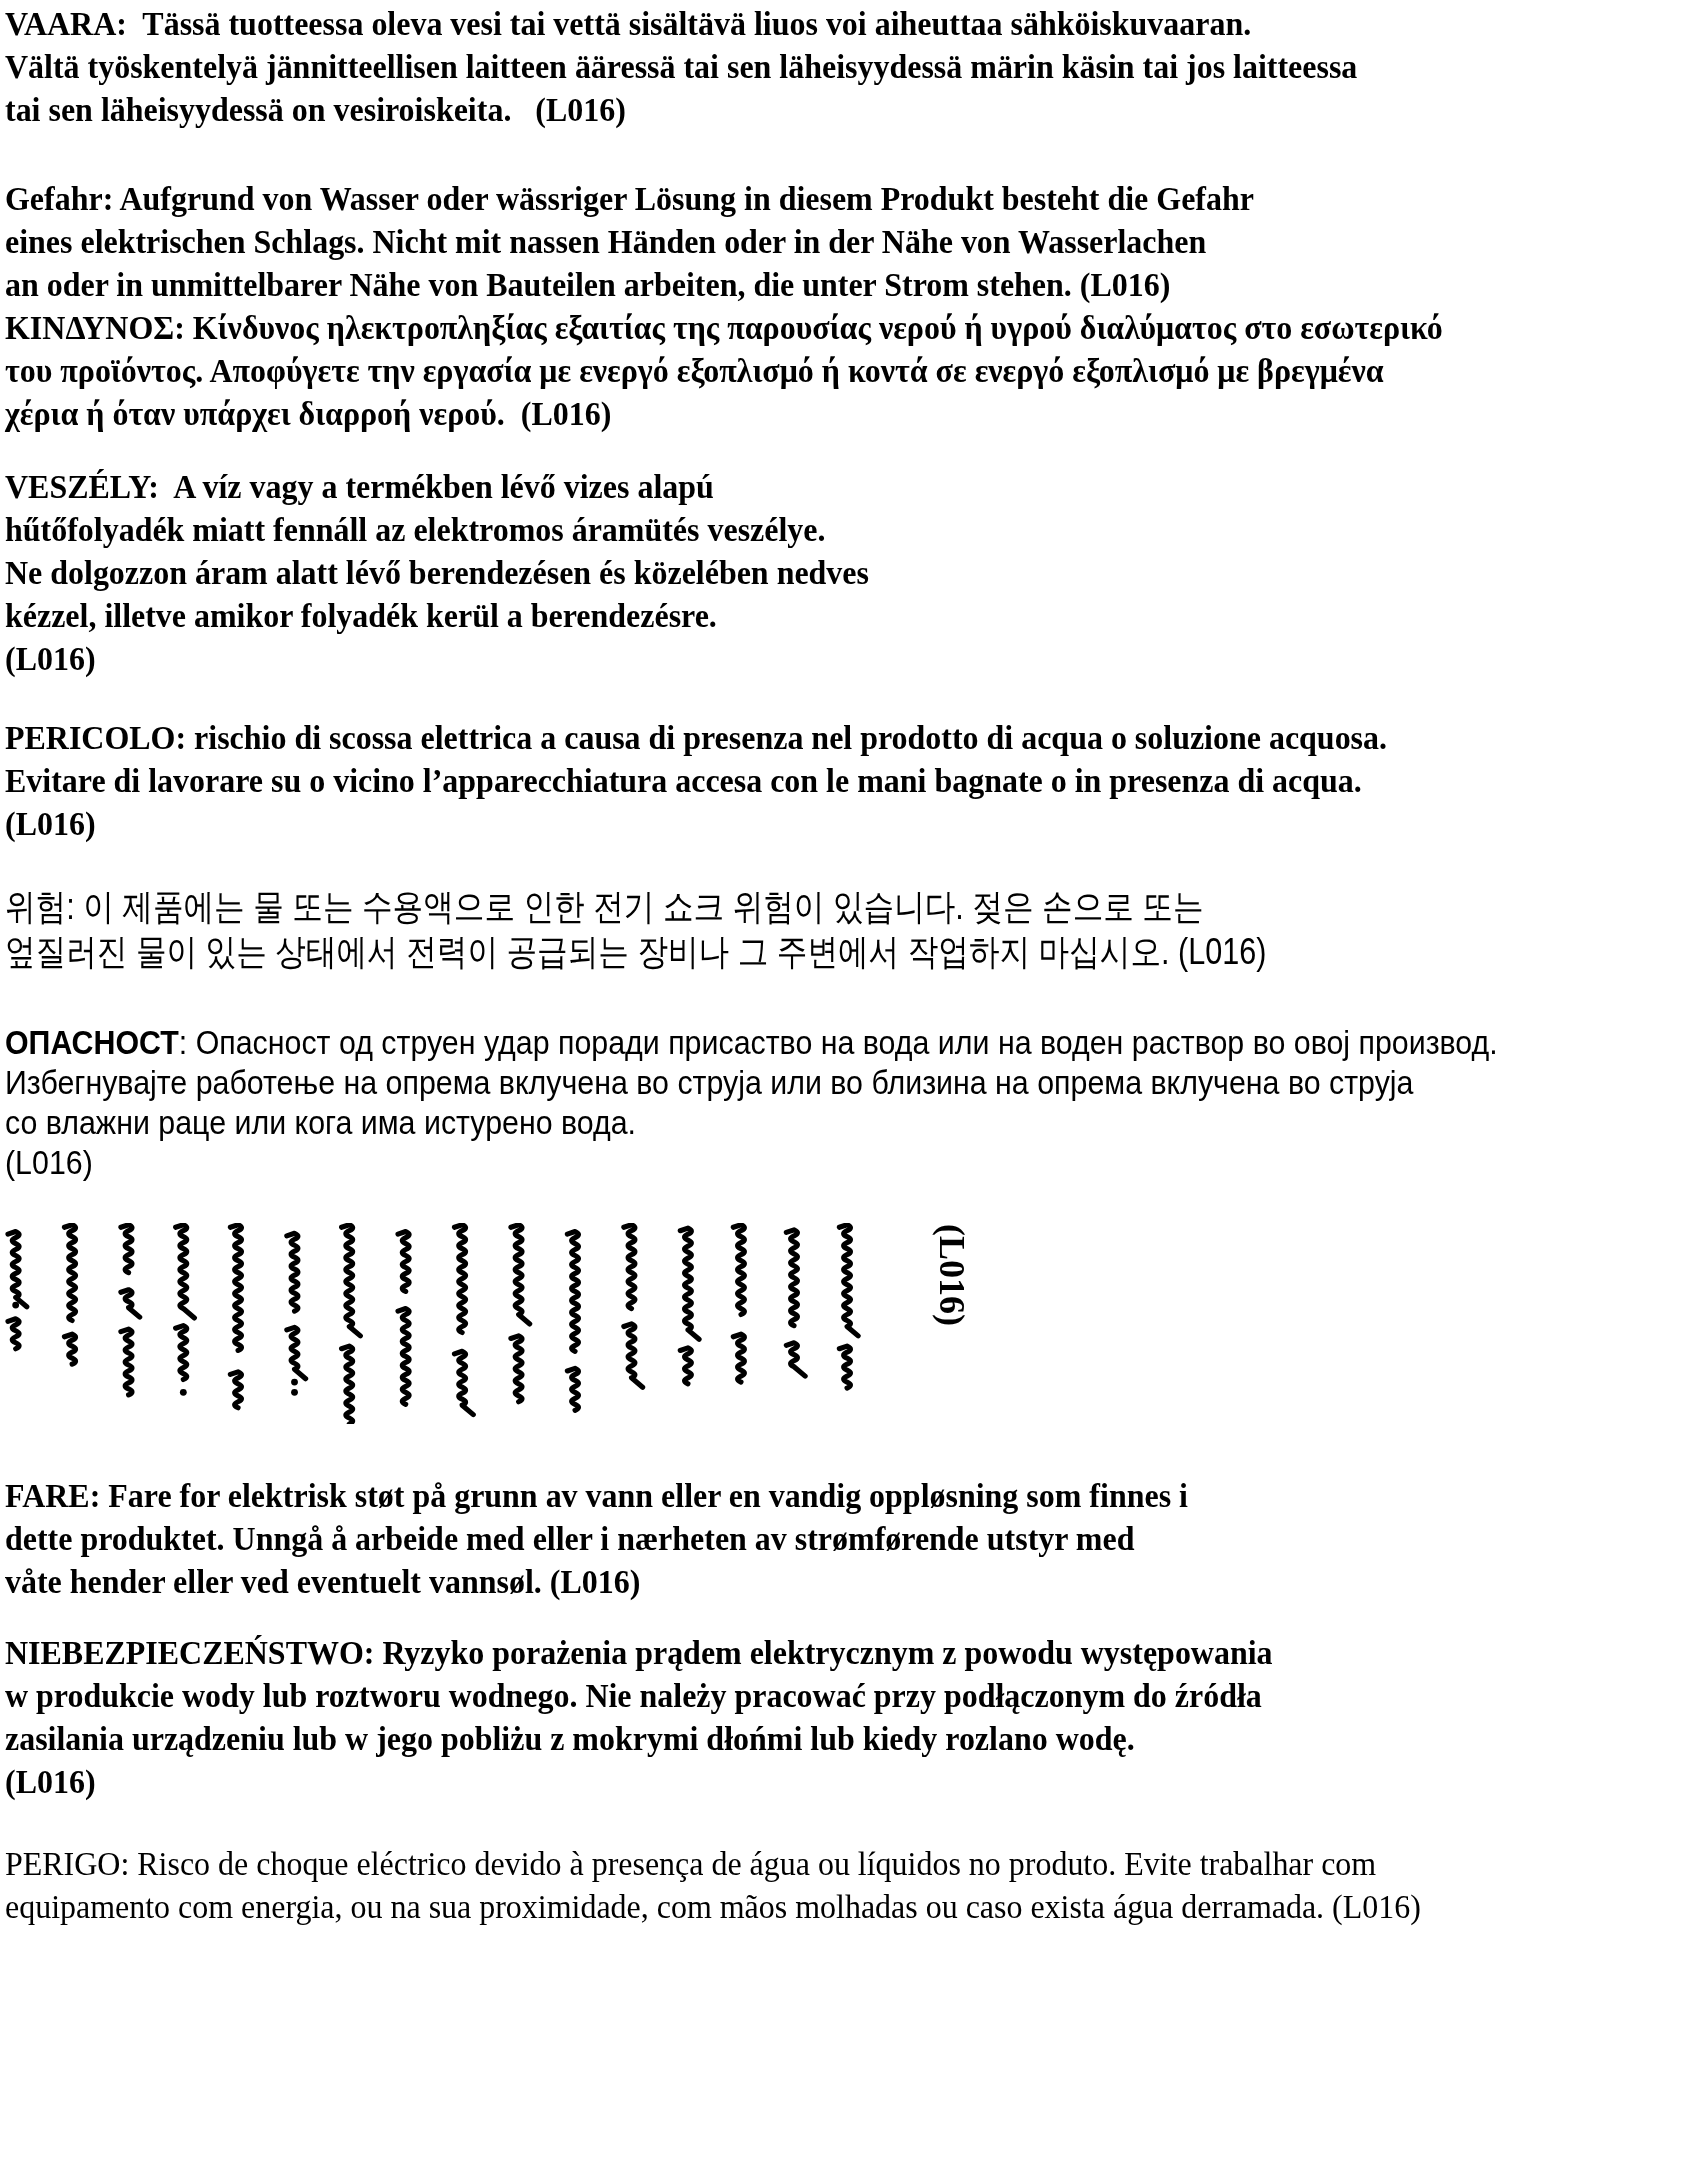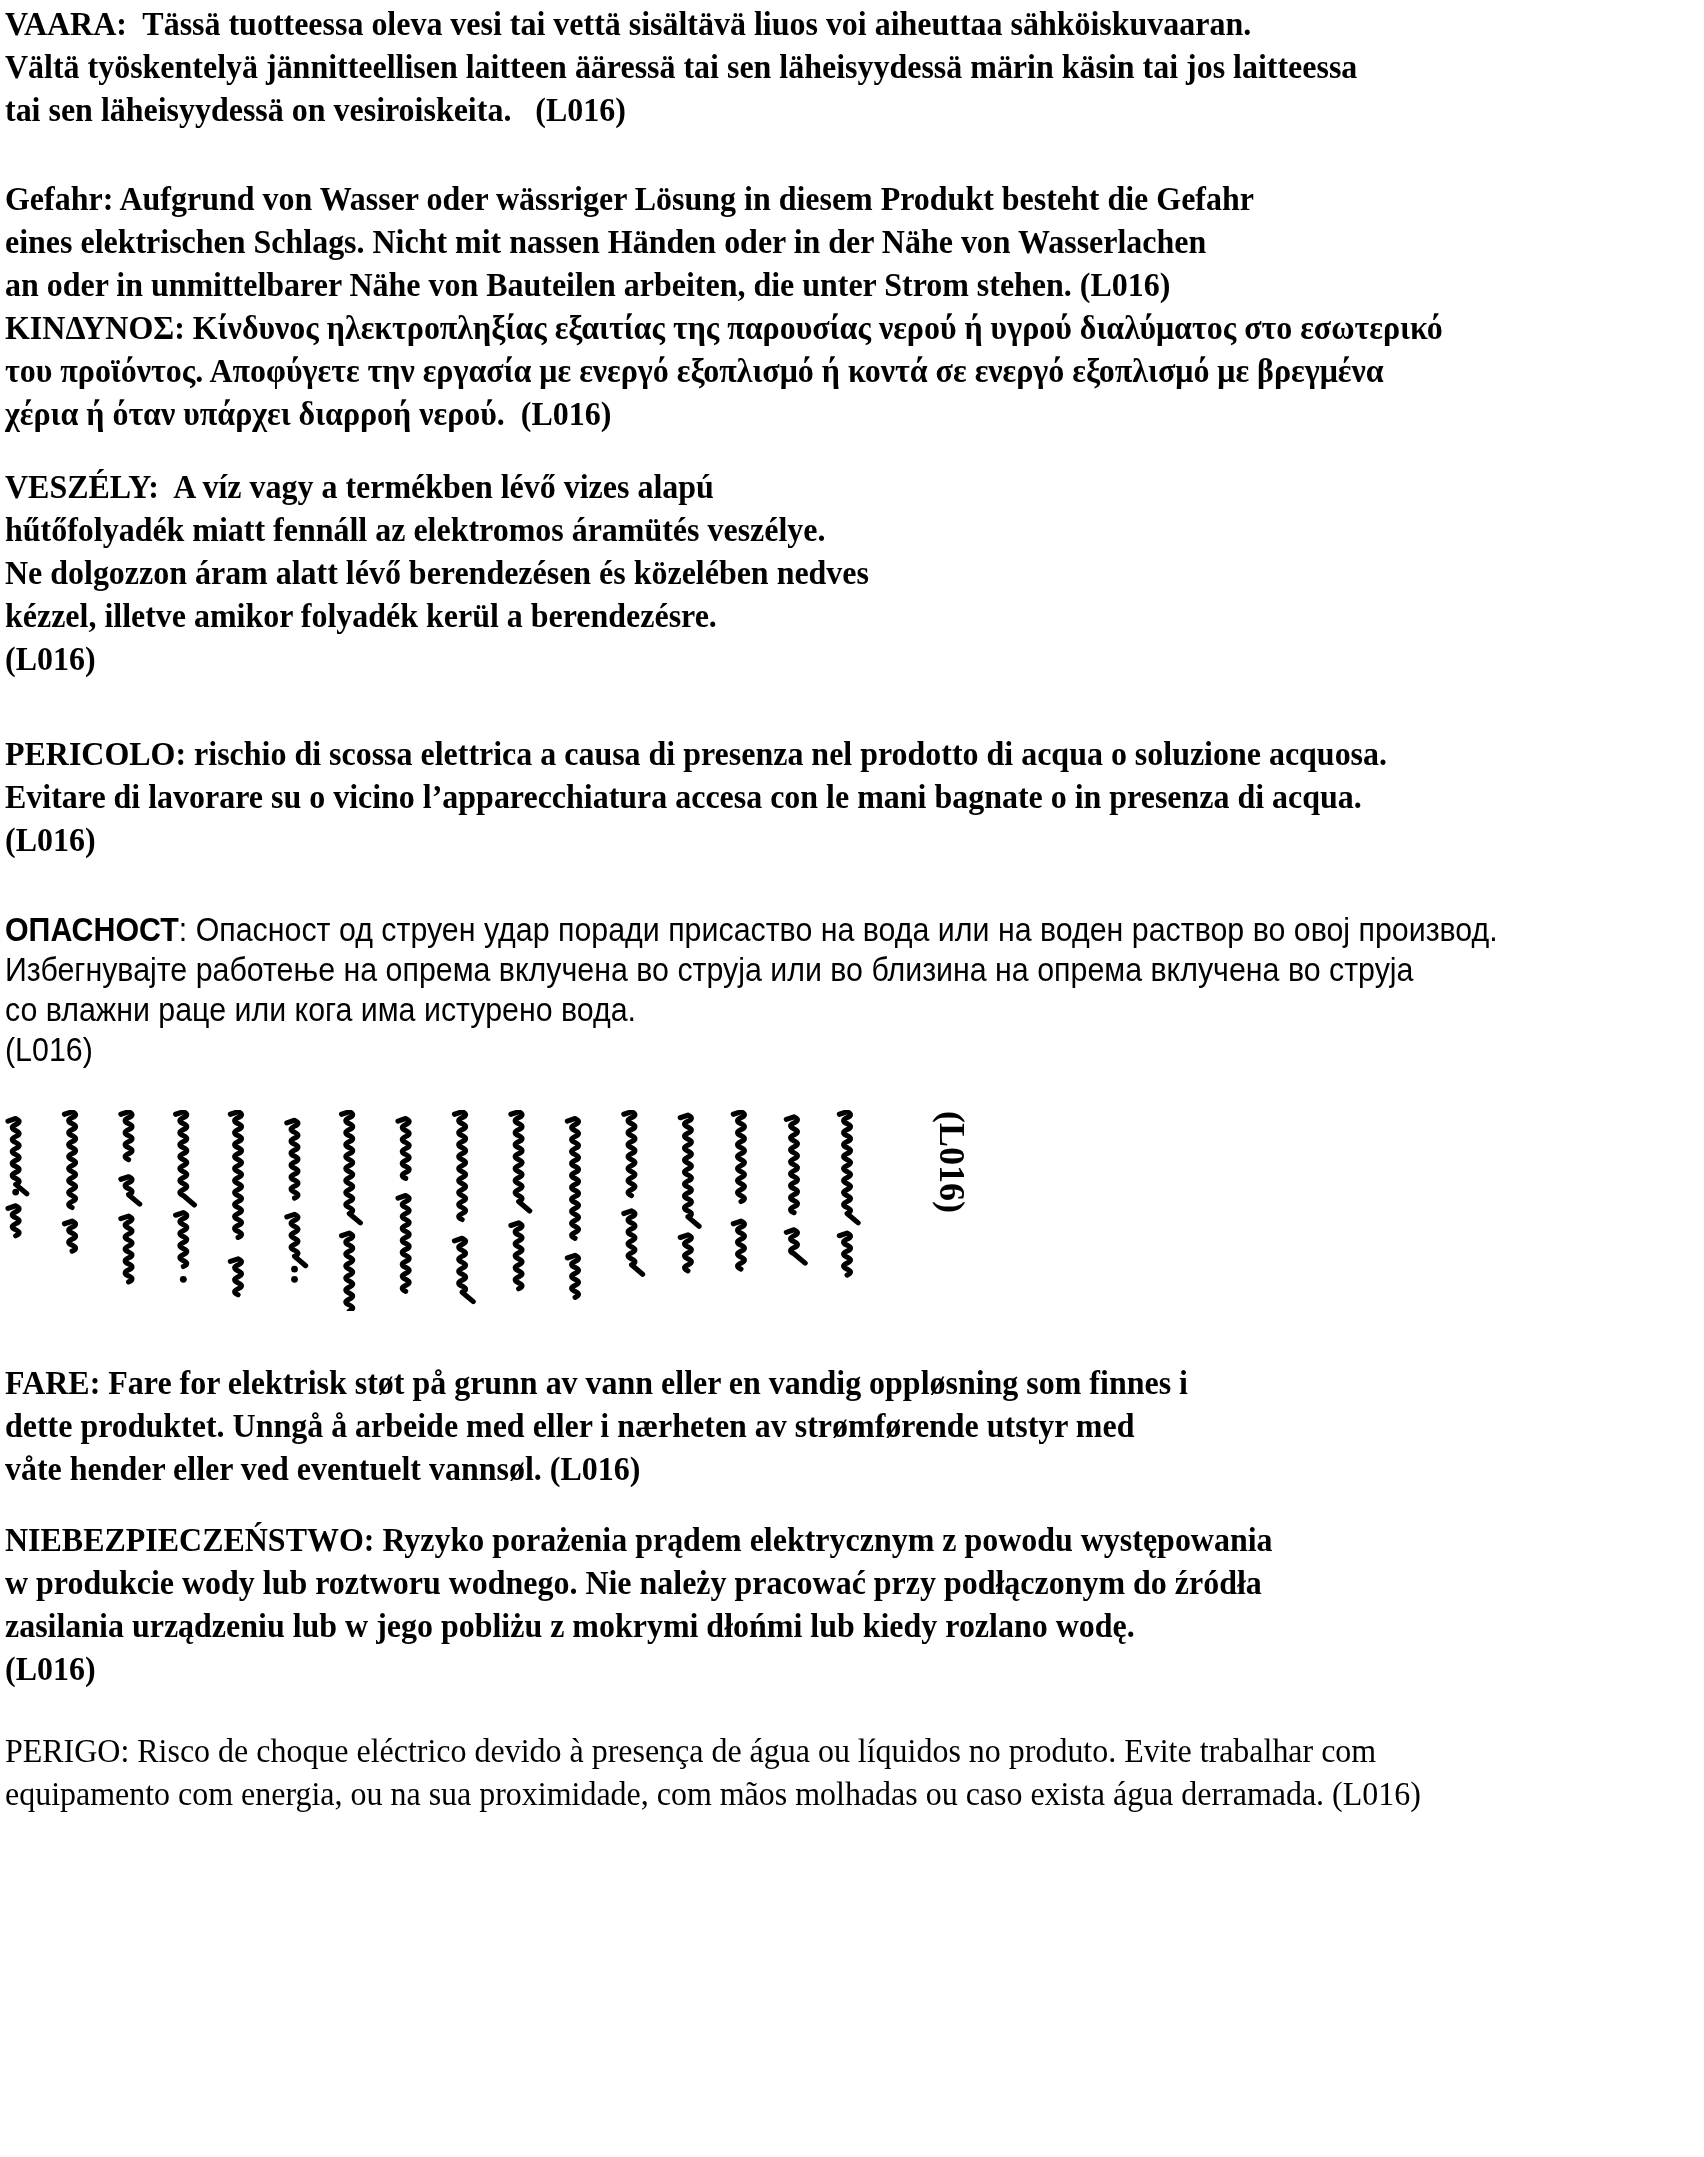--- a/index.html
+++ b/index.html
@@ -64,27 +64,31 @@
   </section>
 
   <section class="notice serif bold" style="margin-top:30px">
     <div class="line"><span class="lbl">VESZÉLY:</span><span>&nbsp; A víz vagy a termékben lévő vizes alapú</span></div>
     <div class="line"><span>hűtőfolyadék miatt fennáll az elektromos áramütés veszélye.</span></div>
     <div class="line"><span>Ne dolgozzon áram alatt lévő berendezésen és közelében nedves</span></div>
     <div class="line"><span>kézzel, illetve amikor folyadék kerül a berendezésre.</span></div>
     <div class="line"><span>(L016)</span></div>
   </section>
 
-  <section class="notice serif bold" style="margin-top:52px">
+  <section class="notice serif bold" style="margin-top:36px">
     <div class="line"><span class="lbl">PERICOLO:</span><span> rischio di scossa elettrica a causa di presenza nel prodotto di acqua o soluzione acquosa.</span></div>
     <div class="line"><span>Evitare di lavorare su o vicino l’apparecchiatura accesa con le mani bagnate o in presenza di acqua.</span></div>
     <div class="line"><span>(L016)</span></div>
   </section>
 
 
+  <section class="notice cjk" style="margin-top:39px">
+    <div class="line"><span class="lbl">위험:</span><span> 이 제품에는 물 또는 수용액으로 인한 전기 쇼크 위험이 있습니다. 젖은 손으로 또는</span></div>
+    <div class="line"><span>엎질러진 물이 있는 상태에서 전력이 공급되는 장비나 그 주변에서 작업하지 마십시오. (L016)</span></div>
+  </section>
 
   <section class="notice sans" style="margin-top:49px">
     <div class="line"><span class="lbl lbl-bold">ОПАСНОСТ</span><span>: Опасност од струен удар поради присаство на вода или на воден раствор во овој производ.</span></div>
     <div class="line"><span>Избегнувајте работење на опрема вклучена во струја или во близина на опрема вклучена во струја</span></div>
     <div class="line"><span>со влажни раце или кога има истурено вода.</span></div>
     <div class="line"><span>(L016)</span></div>
   </section>
 
   <section class="mongol" style="margin-top:40px">
     <svg xmlns="http://www.w3.org/2000/svg" width="993" height="201" viewBox="0 0 1160 235">

